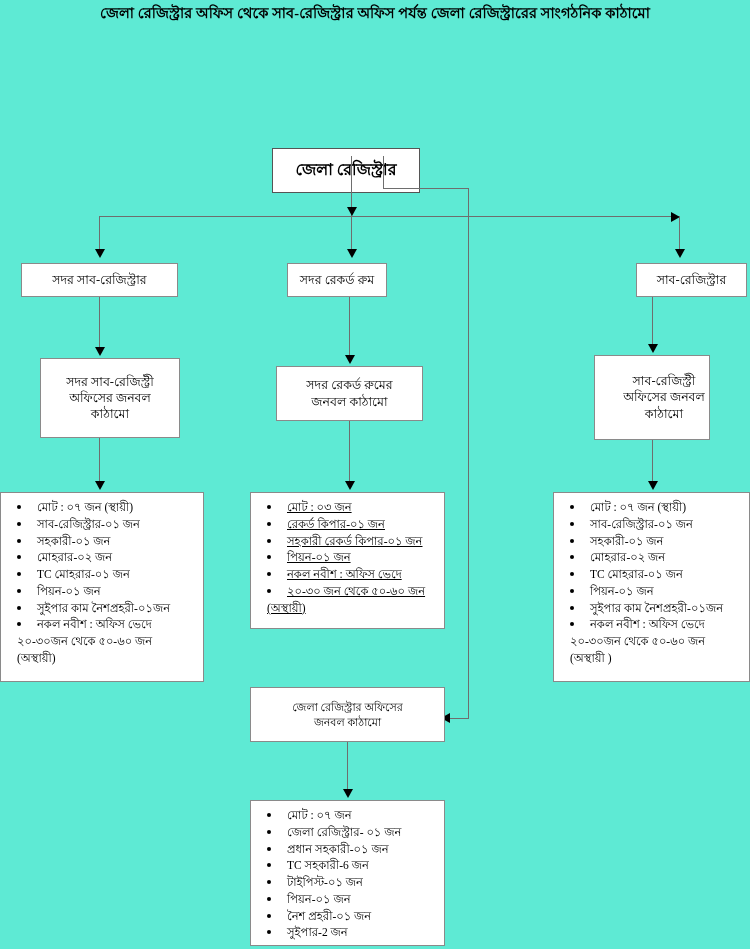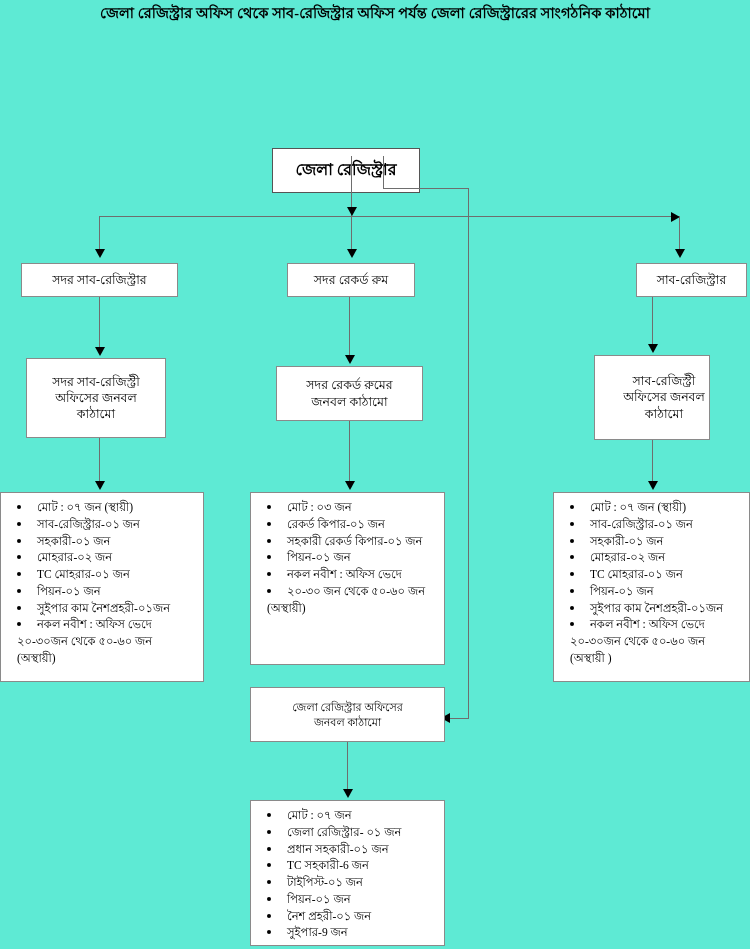--- a/index.html
+++ b/index.html
@@ -55,25 +55,25 @@
   .root-box {
     left: 272px; top: 121px; width: 148px; height: 45px;
     border: 1px solid #555;
     margin-top: 27px;
   }
   .root-box .box-line { font-size: 16px; font-weight: 700; }
 
   .lvl1 { height: 34px; }
   .lvl1 .box-line { font-size: 12.5px; }
   .lvl1-left   { left: 21px;  top: 263px; width: 157px; }
-  .lvl1-center { left: 287px; top: 263px; width: 128px; justify-content: flex-end; }
+  .lvl1-center { left: 287px; top: 263px; width: 100px; justify-content: flex-end; }
   .lvl1-right  { left: 636px; top: 263px; width: 111px; }
 
   .lvl2 .box-line { font-size: 12.5px; }
-  .lvl2-left   { left: 26px;  top: 358px; width: 140px; height: 80px; }
+  .lvl2-left   { left: 40px;  top: 358px; width: 140px; height: 80px; }
   .lvl2-center { left: 276px; top: 366px; width: 147px; height: 55px; }
   .lvl2-right  { left: 594px; top: 355px; width: 116px; height: 85px; padding-left: 24px; }
 
   .mid-box {
     left: 250px; top: 687px; width: 195px; height: 55px;
   }
   .mid-box .box-line { font-size: 11px; }
 
   
   .list-box {
@@ -104,21 +104,21 @@
     background: #000;
     border-radius: 50%;
   }
   .list-box li .cont {
     display: block;
     margin-left: -20px;
     white-space: nowrap;
   }
 
   .list-left   { left: 0px;   top: 492px; width: 204px; height: 190px; }
-  .list-center { left: 250px; top: 492px; width: 195px; height: 173px; }
+  .list-center { left: 250px; top: 492px; width: 195px; height: 137px; text-decoration: underline; }
   .list-right  { left: 553px; top: 492px; width: 197px; height: 190px; }
   .list-bottom { left: 250px; top: 800px; width: 195px; height: 146px; }
 
   
   .ln {
     position: absolute;
     background: #6e6e6e;
   }
   .vl { width: 1px; }
   .hl { height: 1px; }
@@ -286,17 +286,17 @@
 
   <div class="list-box list-bottom">
     <ul>
         <li><span class="bullet"></span><span>মোট : ০৭ জন</span></li>
         <li><span class="bullet"></span><span>জেলা রেজিস্ট্রার- ০১ জন</span></li>
         <li><span class="bullet"></span><span>প্রধান সহকারী-০১ জন</span></li>
         <li><span class="bullet"></span><span>TC সহকারী-6 জন</span></li>
         <li><span class="bullet"></span><span>টাইপিস্ট-০১ জন</span></li>
         <li><span class="bullet"></span><span>পিয়ন-০১ জন</span></li>
         <li><span class="bullet"></span><span>নৈশ প্রহরী-০১ জন</span></li>
-        <li><span class="bullet"></span><span>সুইপার-9 জন</span></li>
+        <li><span class="bullet"></span><span>সুইপার-2 জন</span></li>
       </ul>
   </div>
 
 </div>
 
 </body></html>

